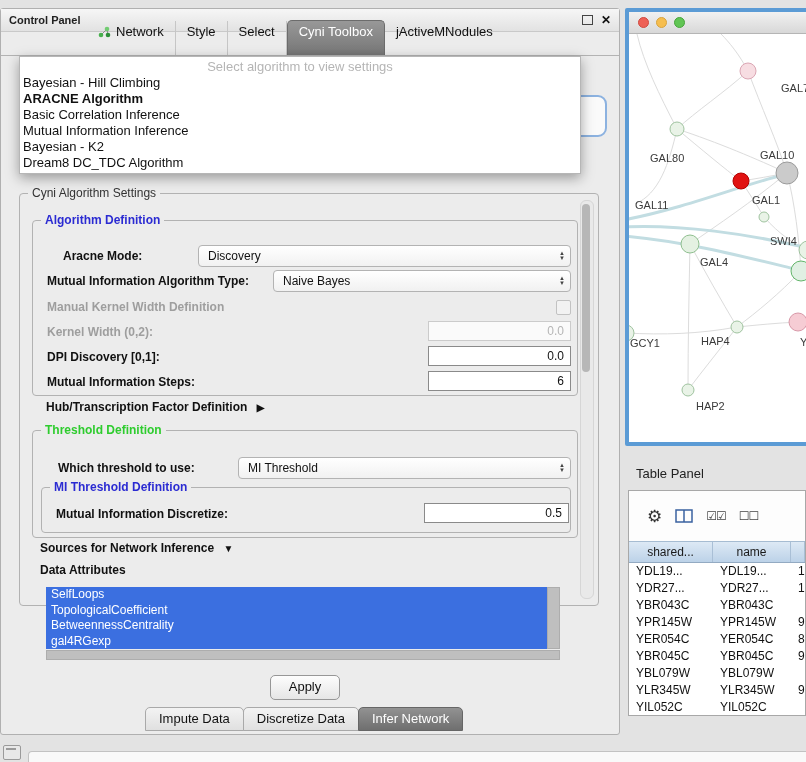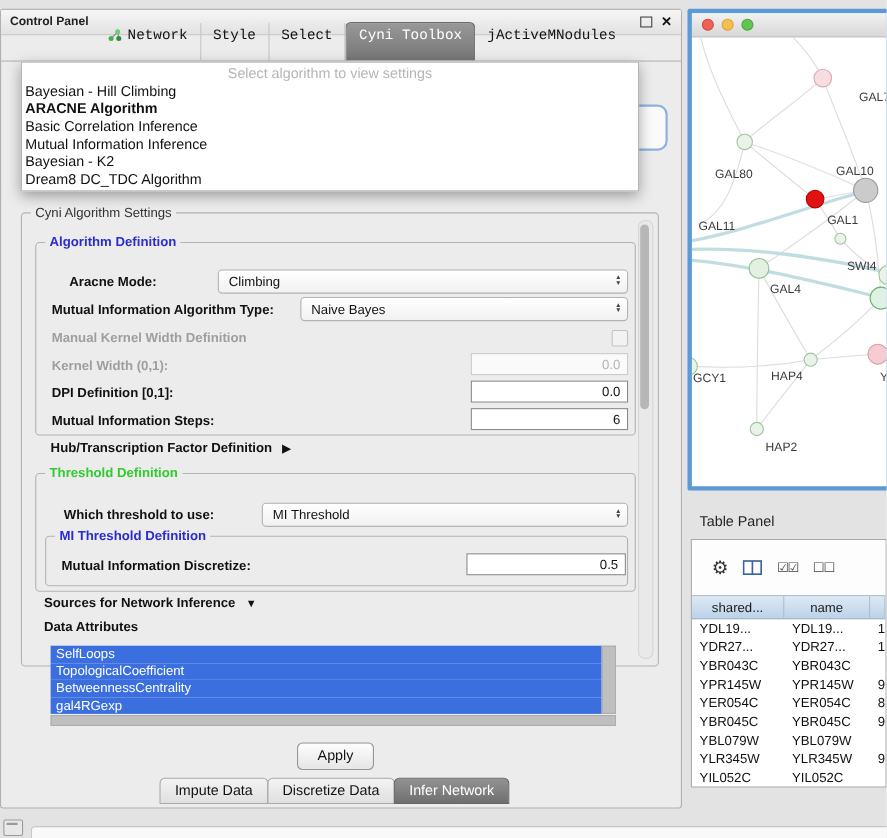--- a/index.html
+++ b/index.html
@@ -9,21 +9,21 @@
   .cp{position:absolute;left:0;top:8px;width:620px;height:727px;background:#ececec;
       border:1px solid #b0b0b0;border-radius:3px;box-sizing:border-box;}
   .cp-titlebar{height:22px;display:flex;align-items:center;padding:0 8px;
       background:linear-gradient(#f6f6f6,#e2e2e2);border-bottom:1px solid #c9c9c9;
       font-size:11px;font-weight:bold;color:#222;}
   .cp-winbtns{margin-left:auto;display:flex;align-items:center;gap:8px;}
   .restore-box{width:9px;height:8px;border:1.5px solid #444;background:transparent;}
   .close-x{font-size:12px;font-weight:bold;color:#111;line-height:12px;}
   .cp-tabbar{position:absolute;left:0;top:22px;width:100%;height:25px;display:flex;align-items:flex-end;
       padding-left:86px;box-sizing:border-box;border-bottom:1px solid #b3b3b3;font-size:13px;}
-  .tab{padding:3px 11px 16px 11px;border-right:1px solid #c6c6c6;display:flex;align-items:center;gap:5px;font-family:Liberation Mono, monospace;}
+  .tab{padding:3px 11px 16px 11px;border-right:1px solid #c6c6c6;display:flex;align-items:center;gap:5px;}
   .tab.last{border-right:none;}
   .tab.active{background:linear-gradient(#989898,#767676);color:#fff;border:1px solid #6c6c6c;
       border-bottom:none;border-radius:5px 5px 0 0;}
   
   .focus-frag{position:absolute;left:556px;top:86px;width:46px;height:38px;border:2px solid #8cb2e0;
       border-radius:9px;background:#fafafa;z-index:5;}
   
   .popup{position:absolute;left:18px;top:47px;width:560px;background:#fff;border:1px solid #b6b6b6;
       box-shadow:0 4px 12px rgba(0,0,0,.35);z-index:60;padding:2px 0;}
   .popup-row{height:16px;line-height:16px;font-size:13px;padding-left:3px;white-space:nowrap;}
@@ -145,43 +145,43 @@
 
       <div class="settings-scroll">
         <div class="settings-thumb"></div>
       </div>
 
       <div class="group" style="left:12px;top:26px;width:546px;height:176px;">
         <span class="group-title t-blue">Algorithm Definition</span>
 
         <span class="lbl" style="left:14px;top:28px;margin-left:16px;">Aracne Mode:</span>
         <div class="combo" style="left:165px;top:24px;width:373px;">
-          <span class="val">Climbing</span>
+          <span class="val">Discovery</span>
           <span class="arrows">
               <span>▲</span>
               <span>▼</span>
             </span>
         </div>
 
         <span class="lbl" style="left:14px;top:53px;">Mutual Information Algorithm Type:</span>
         <div class="combo" style="left:240px;top:49px;width:298px;">
           <span class="val">Naive Bayes</span>
           <span class="arrows">
               <span>▲</span>
               <span>▼</span>
             </span>
         </div>
 
         <span class="lbl dis" style="left:14px;top:79px;">Manual Kernel Width Definition</span>
         <span class="chk" style="left:523px;top:79px;"></span>
 
-        <span class="lbl dis" style="left:14px;top:104px;">Kernel Width (0,1):</span>
+        <span class="lbl dis" style="left:14px;top:104px;">Kernel Width (0,2):</span>
         <div class="field dis" style="left:395px;top:100px;width:143px;">0.0</div>
 
-        <span class="lbl" style="left:14px;top:129px;">DPI Definition [0,1]:</span>
+        <span class="lbl" style="left:14px;top:129px;">DPI Discovery [0,1]:</span>
         <div class="field" style="left:395px;top:125px;width:143px;">0.0</div>
 
         <span class="lbl" style="left:14px;top:154px;">Mutual Information Steps:</span>
         <div class="field" style="left:395px;top:150px;width:143px;">6</div>
       </div>
 
       <div class="sec-toggle" style="left:26px;top:206px;">
         <span>Hub/Transcription Factor Definition</span>
         <span class="arr">▶</span>
       </div>

